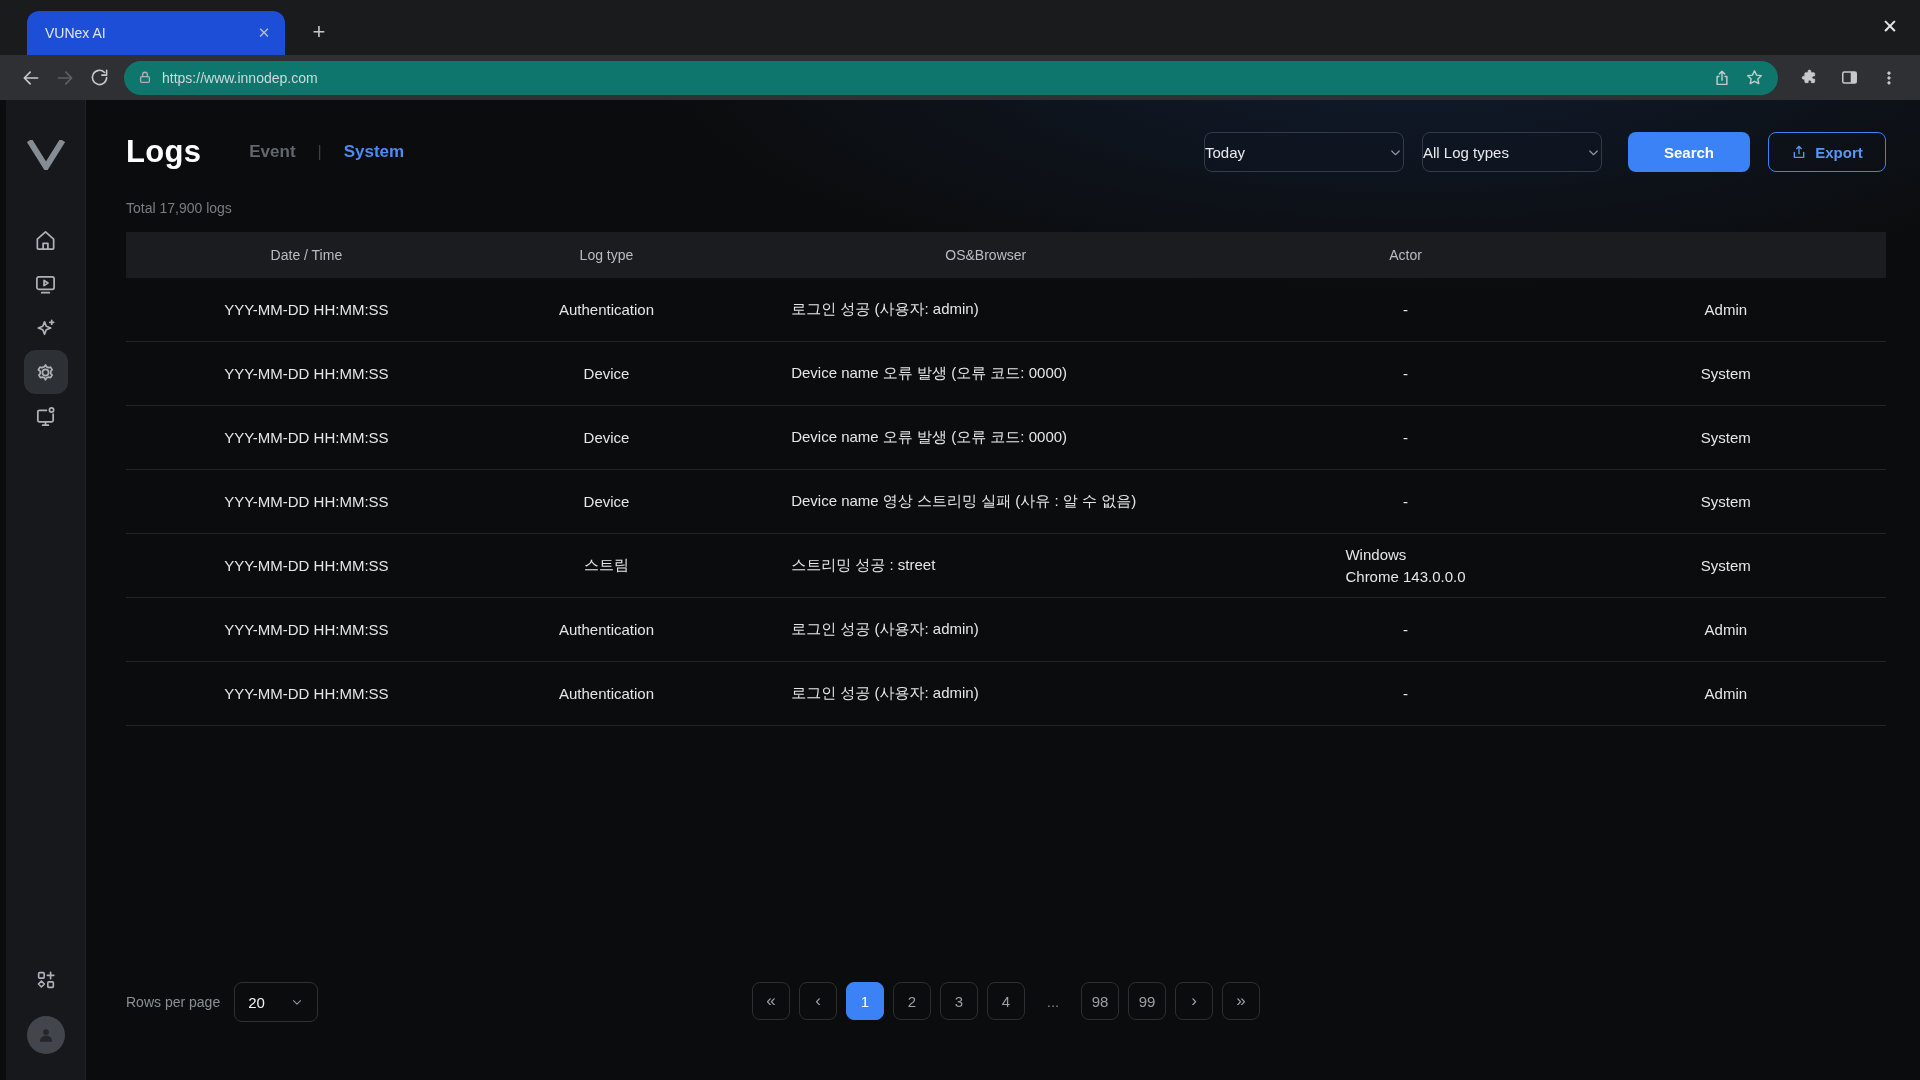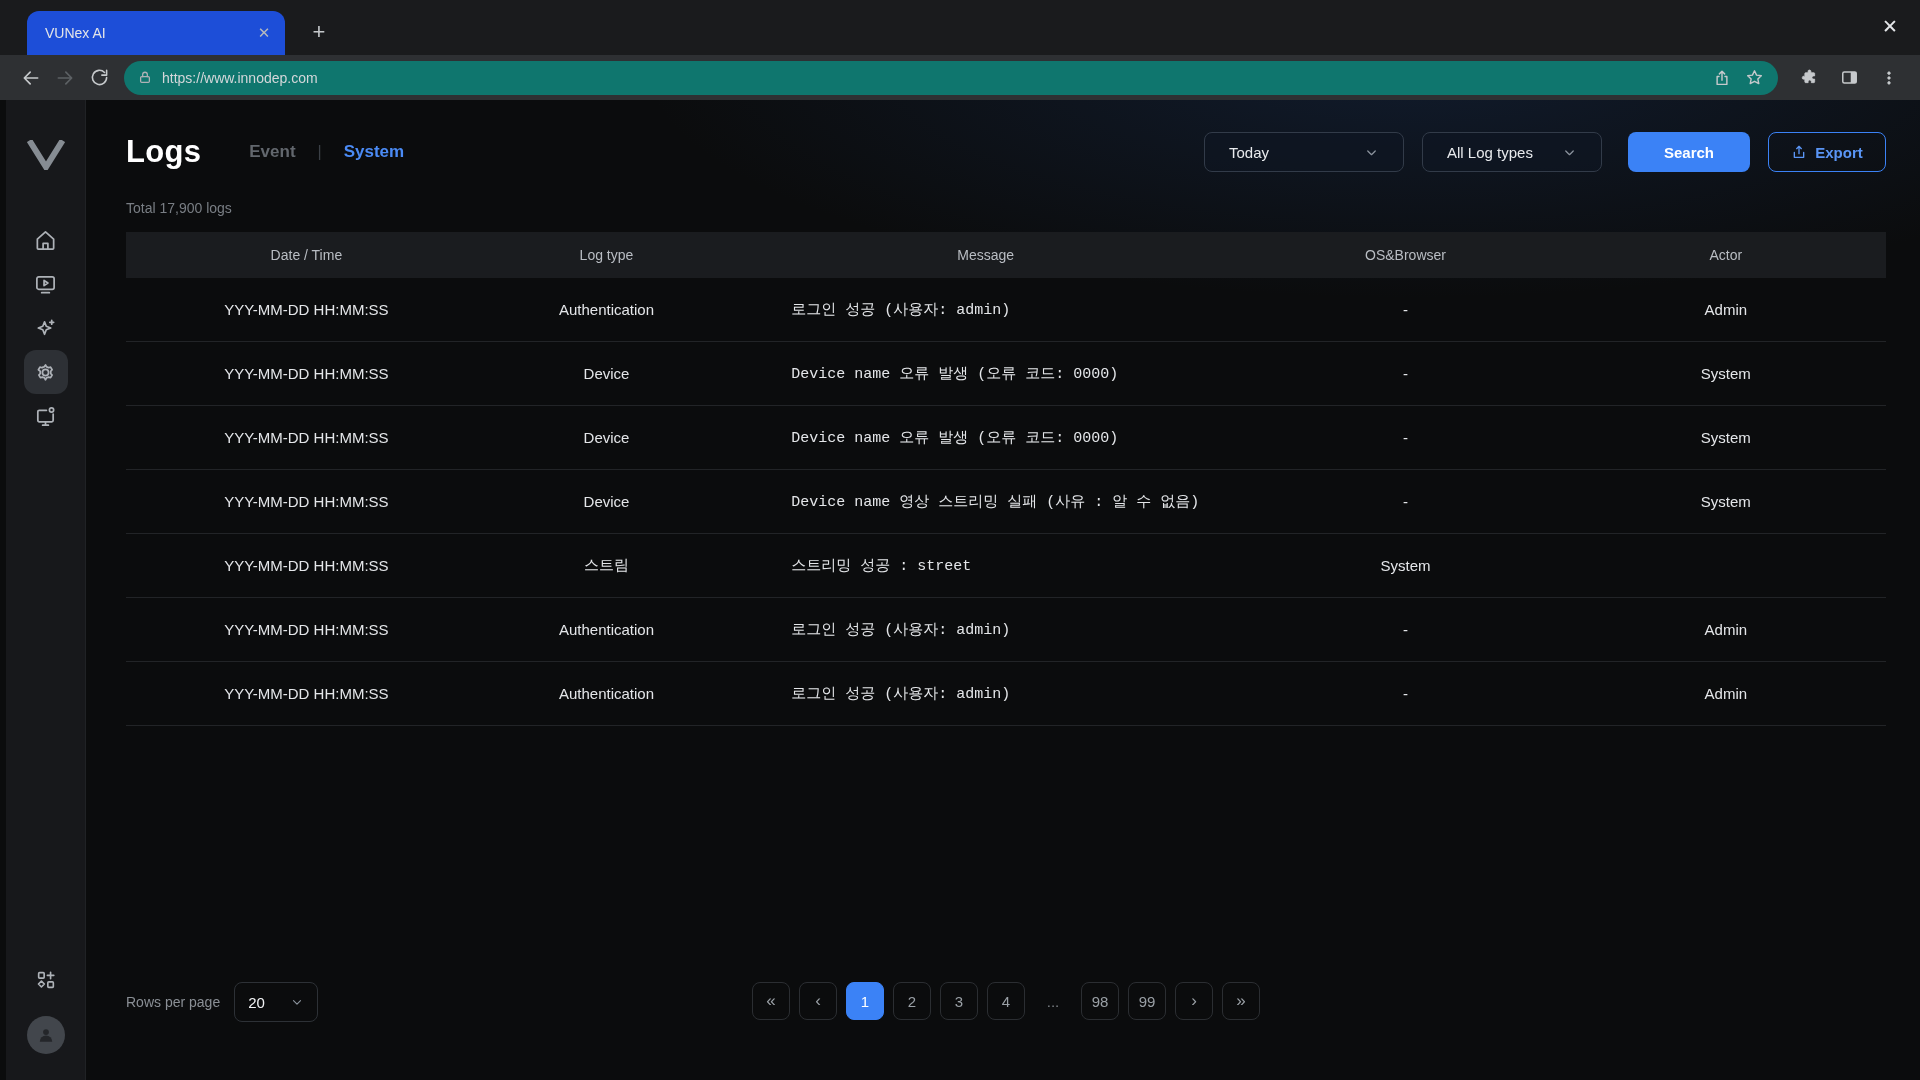--- a/index.html
+++ b/index.html
@@ -49,39 +49,39 @@
           padding:30px 40px 0 40px; }
 
   .head-row { display:flex; align-items:center; height:44px; }
   .page-title { color:#ffffff; font-size:31px; font-weight:800; letter-spacing:.3px; }
   .head-tabs { display:flex; align-items:center; gap:22px; margin-left:48px; font-size:17px; }
   .htab { color:#62676d; font-weight:600; cursor:pointer; }
   .htab.active { color:#4b8bf5; font-weight:700; }
   .htab-div { color:#3b4046; font-size:16px; }
   .head-controls { margin-left:auto; display:flex; align-items:center; gap:18px; }
   .select { height:40px; background:rgba(14,21,34,.55); border:1px solid #323b49; border-radius:8px;
-            display:flex; align-items:center; justify-content:space-between; padding:0 24px;
+            display:flex; align-items:center; justify-content:space-between; padding:0 0;
             color:#e8eaed; font-size:15px; cursor:pointer; }
   .sel-date { width:200px; }
   .sel-type { width:180px; margin-right:8px; }
   .btn-search { width:122px; height:40px; background:#3b82f6; border:none; border-radius:8px;
                 color:#ffffff; font-size:15px; font-weight:700; cursor:pointer; font-family:inherit; }
   .btn-export { width:118px; height:40px; background:transparent; border:1px solid #3b82f6; border-radius:8px;
                 color:#5a95f5; font-size:15px; font-weight:600; cursor:pointer; font-family:inherit;
                 display:flex; align-items:center; justify-content:center; gap:8px; }
 
   .total { margin-top:26px; color:#797e84; font-size:14px; }
 
   
   .table { margin-top:16px; width:1760px; }
   .thead, .trow { display:grid; grid-template-columns:20.5% 13.6% 29.5% 18.2% 18.2%; align-items:center; }
   .thead { height:46px; background:#1a1c1f; color:#b9bdc3; font-size:14px; }
   .trow { height:64px; border-bottom:1px solid #222427; color:#e4e6e9; font-size:15px; }
   .cell { text-align:center; }
-  .c-msg { text-align:left; padding-left:65px;font-family:Liberation Mono, monospace; }
+  .c-msg { text-align:left; padding-left:65px; }
   .os-lines { display:inline-block; text-align:left; white-space:pre-line; line-height:1.45; }
 
   
   .footer { position:absolute; left:40px; right:40px; top:880px; height:44px; }
   .rpp { position:absolute; left:0; top:0; height:44px; display:flex; align-items:center; }
   .rpp-label { color:#8a8f95; font-size:14px; }
   .rpp-select { margin-left:14px; width:84px; height:40px; border:1px solid #2d3136; border-radius:8px;
                 display:flex; align-items:center; justify-content:space-between; padding:0 13px;
                 color:#f2f3f5; font-size:15px; cursor:pointer; }
   .pagination { position:absolute; left:50%; top:2px; transform:translateX(-50%);
@@ -256,21 +256,20 @@
         </button>
       </div>
     </div>
 
     <div class="total">Total 17,900 logs</div>
 
     <div class="table">
       <div class="thead">
         <div class="cell">Date / Time</div>
         <div class="cell">Log type</div>
-        <div class="cell">Message</div>
         <div class="cell">OS&amp;Browser</div>
         <div class="cell">Actor</div>
       </div>
       <div id="tbody">
   <div class="trow">
     <div class="cell c-date">YYY-MM-DD HH:MM:SS</div>
     <div class="cell c-type">Authentication</div>
     <div class="cell c-msg">로그인 성공 (사용자: admin)</div>
     <div class="cell c-os"><span class="os-lines">-</span></div>
     <div class="cell c-actor">Admin</div>
@@ -297,20 +296,22 @@
     <div class="cell c-type">Device</div>
     <div class="cell c-msg">Device name 영상 스트리밍 실패 (사유 : 알 수 없음)</div>
     <div class="cell c-os"><span class="os-lines">-</span></div>
     <div class="cell c-actor">System</div>
   </div>
 
   <div class="trow">
     <div class="cell c-date">YYY-MM-DD HH:MM:SS</div>
     <div class="cell c-type">스트림</div>
     <div class="cell c-msg">스트리밍 성공 : street</div>
+    <div class="cell c-os"><span class="os-lines">Windows
+Chrome 143.0.0.0</span></div>
     <div class="cell c-actor">System</div>
   </div>
 
   <div class="trow">
     <div class="cell c-date">YYY-MM-DD HH:MM:SS</div>
     <div class="cell c-type">Authentication</div>
     <div class="cell c-msg">로그인 성공 (사용자: admin)</div>
     <div class="cell c-os"><span class="os-lines">-</span></div>
     <div class="cell c-actor">Admin</div>
   </div>

